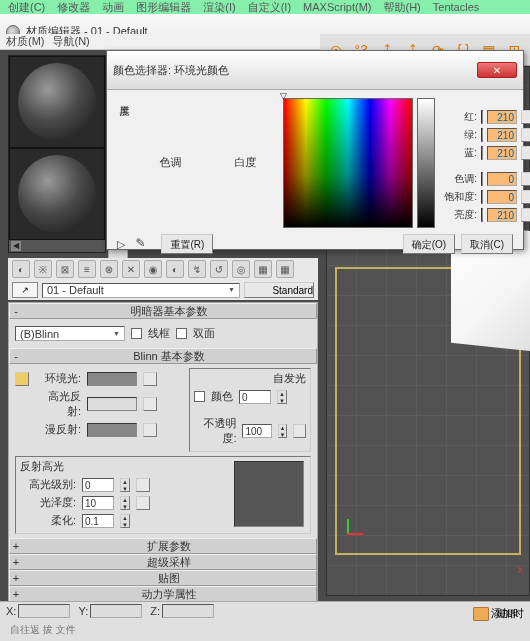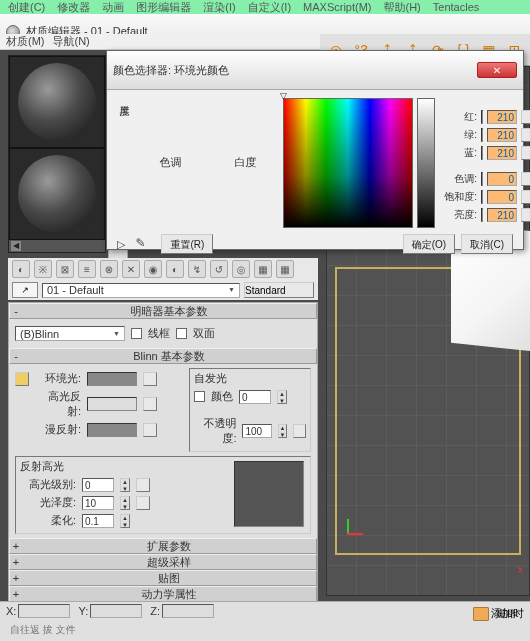--- a/index.html
+++ b/index.html
@@ -31,21 +31,21 @@
   
   .vtool { position:absolute; left:108px; top:52px; width:20px; bottom:380px; background:#e0e0e0; border:1px solid #aaa; }
   
   
   .iconrow { position:absolute; top:258px; left:8px; width:310px; height:22px; background:#e8e8e8; display:flex; gap:4px; align-items:center; padding:0 4px;}
   .iconrow .ico { width:18px; height:18px; background:#ddd; border:1px solid #aaa; border-radius:2px; display:flex; align-items:center; justify-content:center; font-size:10px; color:#555;}
   
   
   .namerow { position:absolute; top:280px; left:8px; width:310px; height:20px; background:#e8e8e8; display:flex; align-items:center; gap:4px; padding:0 4px;}
   .namerow .dd { width:26px; height:16px; border:1px solid #888; background:#f5f5f5; font-size:9px; text-align:center; line-height:15px;}
-  .namerow .type { width:70px; height:16px; border:1px outset #ccc; background:#e8e8e8; text-align:left; line-height:16px; font-size:10px;}
+  .namerow .type { width:70px; height:16px; border:1px outset #ccc; background:#e8e8e8; text-align:right; line-height:16px; font-size:10px;}
   
   
   .rollouts { position:absolute; top:302px; left:8px; width:310px; bottom:12px; background:#e0e0e0; border:1px solid #aaa; overflow:hidden;}
   .rollhead { height:16px; background:#d0d0d0; border:1px outset #eee; display:flex; align-items:center; font-size:10px; color:#333;}
   .rollhead .pm { width:12px; text-align:center;}
   .rollhead .lbl { flex:1; text-align:center;}
   .rollbody { background:#e0e0e0; padding:4px 6px; font-size:10px; color:#333;}
   
   .param-row { display:flex; align-items:center; gap:6px; margin:3px 0;}
   .param-row label { text-align:right; }
@@ -238,21 +238,21 @@
           <span class="mapbtn"></span>
         </div>
         <div class="param-row">
           <span style="width:14px"></span>
           <label style="width:46px">漫反射:</label>
           <div class="swatch"></div>
           <span class="mapbtn"></span>
         </div>
       </div>
       <div style="width:122px; border:1px inset #ccc; padding:2px 4px;">
-        <div style="text-align:left;margin-bottom:2px">自发光</div>
+        <div style="text-align:right;margin-bottom:2px">自发光</div>
         <div class="param-row">
           <span class="chk"></span>
           <label>颜色</label>
           <div class="spin">0</div>
           <div class="spinbtn">▲<br>▼</div>
         </div>
         <div class="param-row" style="margin-top:12px">
           <label>不透明度:</label>
           <div class="spin">100</div>
           <div class="spinbtn">▲<br>▼</div>

